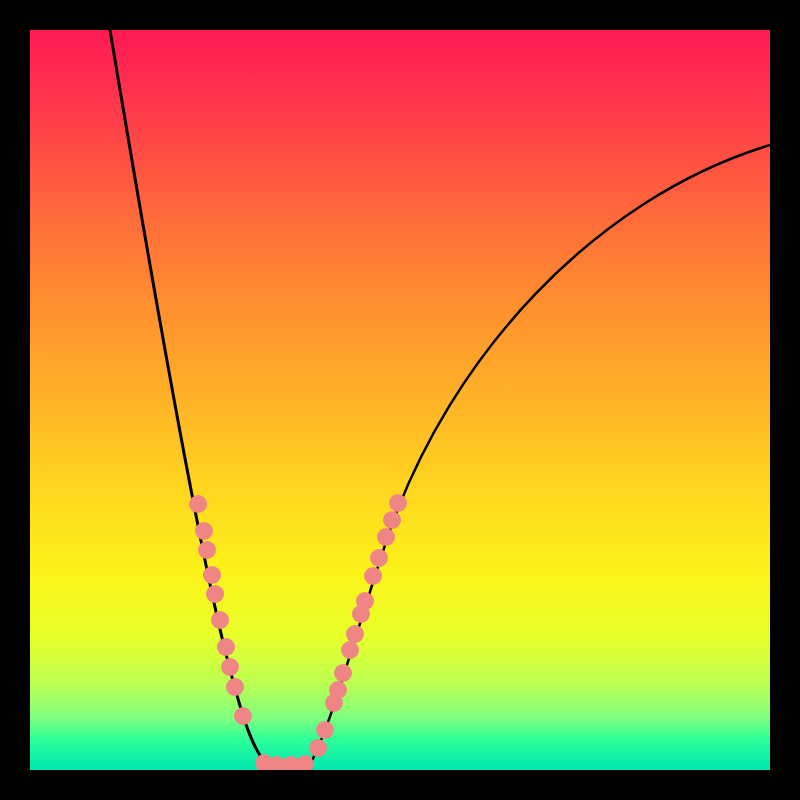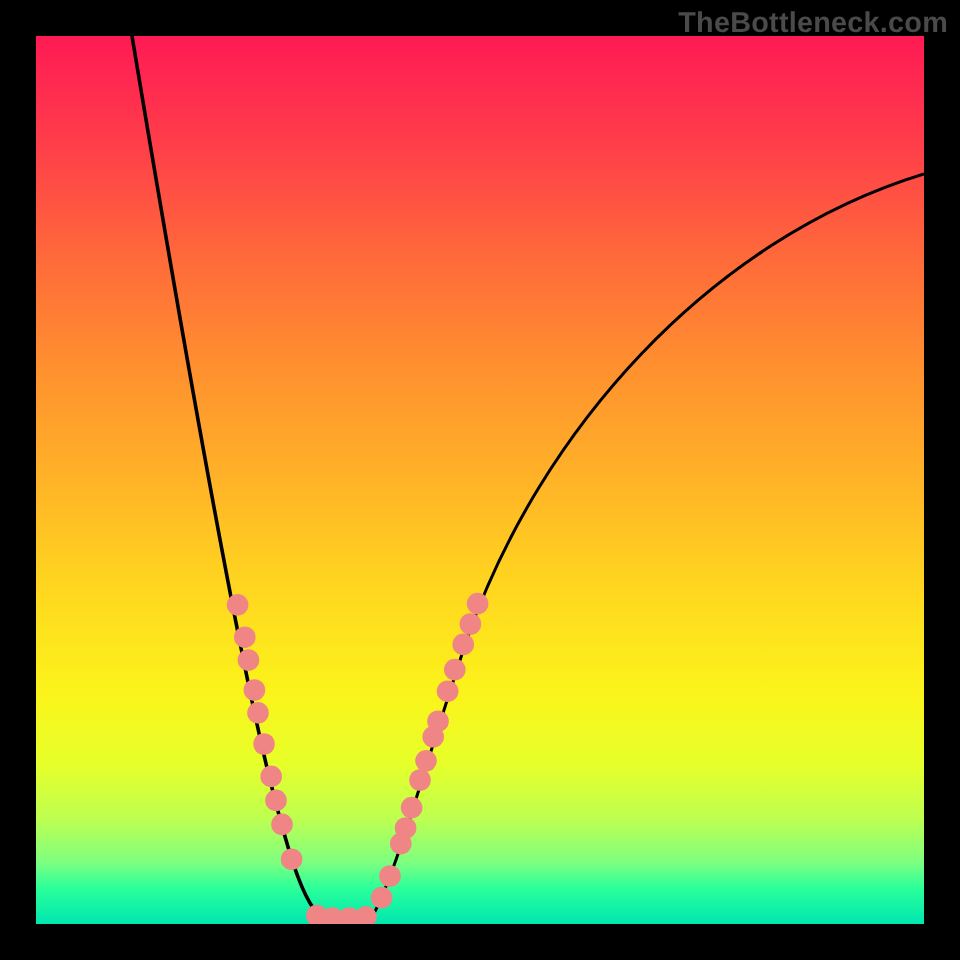--- a/index.html
+++ b/index.html
@@ -106,14 +106,13 @@
           <circle cx="368" cy="473" r="9" class="dot"></circle>
         </g>
       <g id="dots-bottom">
           <circle cx="234" cy="733" r="9" class="dot"></circle>
           <circle cx="247" cy="735" r="9" class="dot"></circle>
           <circle cx="261" cy="735" r="9" class="dot"></circle>
           <circle cx="275" cy="734" r="9" class="dot"></circle>
         </g>
     </svg>
   </div>
-  <div class="watermark">TheBottleneck.com</div>
 </div>
 
 </body></html>

